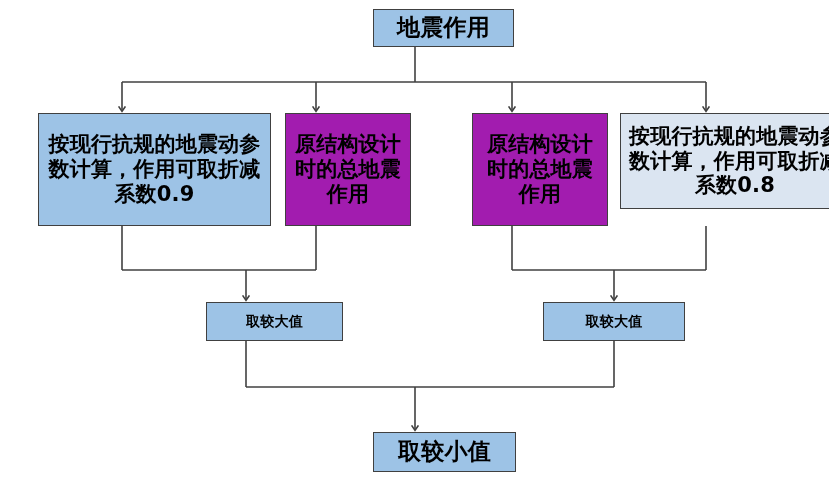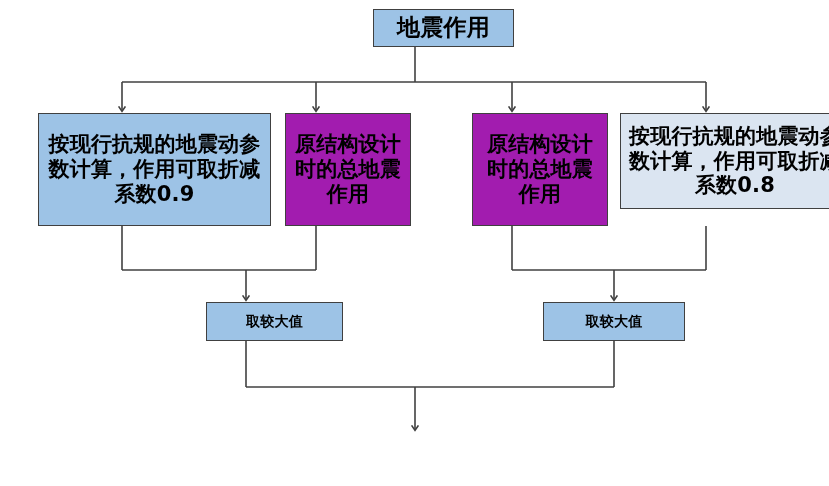--- a/index.html
+++ b/index.html
@@ -113,14 +113,15 @@
   <div class="node node-orange node-para" style="left:257px; top:113px; width:126px; height:113px;">原结构设计时的总地震作用</div>
 
   <div class="node node-orange node-para" style="left:444px; top:113px; width:136px; height:113px;">原结构设计时的总地震作用</div>
 
   <div class="node node-blue-light node-para" style="left:592px; top:113px; width:230px; height:96px;">按现行抗规的地震动参数计算，作用可取折减系数0.8</div>
 
   <div class="node node-blue node-merge" style="left:178px; top:302px; width:137px; height:39px;">取较大值</div>
 
   <div class="node node-blue node-merge" style="left:515px; top:302px; width:142px; height:39px;">取较大值</div>
 
+  <div class="node node-blue node-final" style="left:345px; top:432px; width:143px; height:40px;">取较小值</div>
 
 </div>
 
 </body></html>

